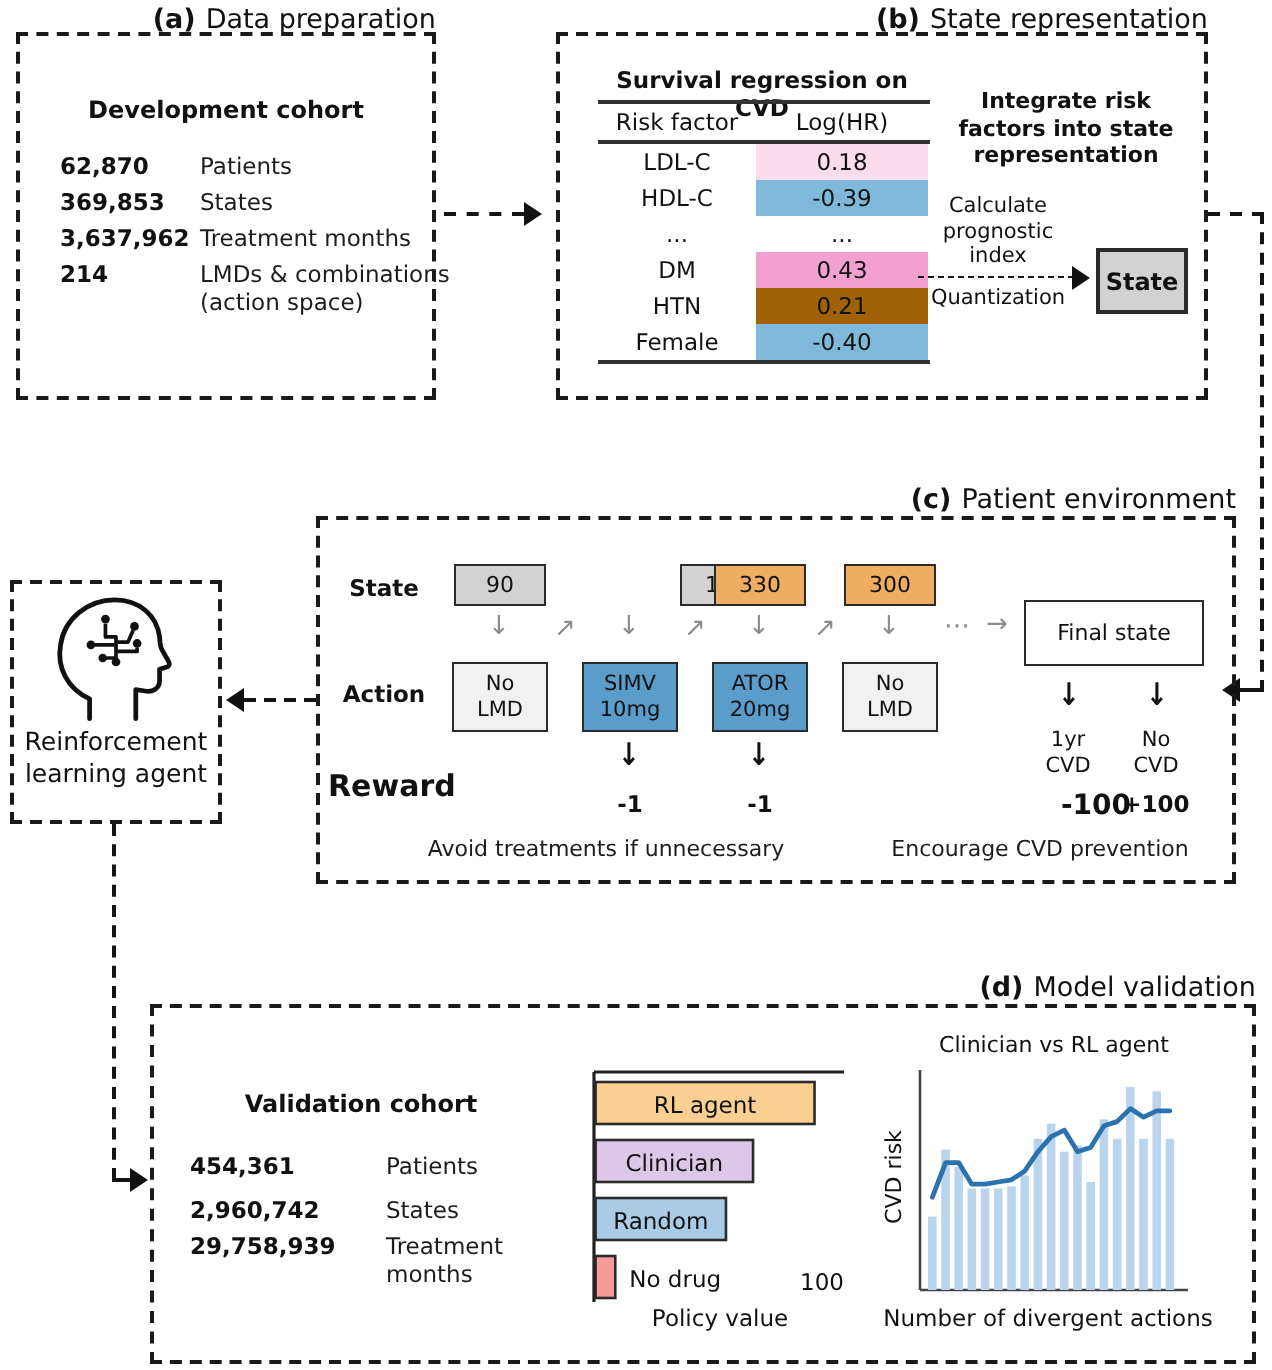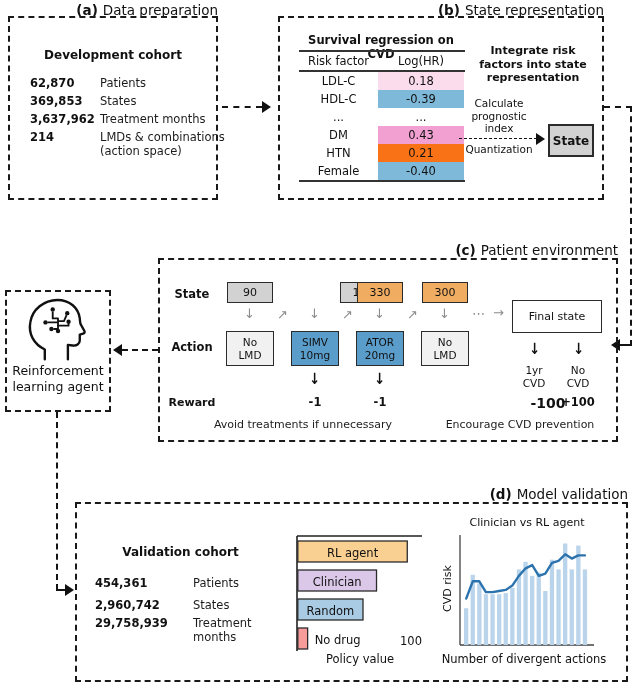--- a/index.html
+++ b/index.html
@@ -64,21 +64,21 @@
 
   <div class="tcell" style="left:299px;top:72px;width:79px">LDL-C</div>
   <div class="tcell" style="left: 378px; top: 72px; width: 86px; background: rgb(251, 220, 236);">0.18</div>
   <div class="tcell" style="left:299px;top:90px;width:79px">HDL-C</div>
   <div class="tcell" style="left: 378px; top: 90px; width: 86px; background: rgb(127, 185, 217);">-0.39</div>
   <div class="tcell" style="left:299px;top:108px;width:79px">...</div>
   <div class="tcell" style="left: 378px; top: 108px; width: 86px; background: transparent;">...</div>
   <div class="tcell" style="left:299px;top:126px;width:79px">DM</div>
   <div class="tcell" style="left: 378px; top: 126px; width: 86px; background: rgb(241, 160, 209);">0.43</div>
   <div class="tcell" style="left:299px;top:144px;width:79px">HTN</div>
-  <div class="tcell" style="left: 378px; top: 144px; width: 86px; background: #f97316;">0.21</div>
+  <div class="tcell" style="left: 378px; top: 144px; width: 86px; background: #a16207;">0.21</div>
   <div class="tcell" style="left:299px;top:162px;width:79px">Female</div>
   <div class="tcell" style="left: 378px; top: 162px; width: 86px; background: rgb(127, 185, 217);">-0.40</div>
   <div class="rule" style="left:299px;top:180px;width:166px"></div>
 
   <div class="bold center pre" style="left:474px;top:44px;width:118px;font-size:11px;line-height:13.5px">Integrate risk
 factors into state
 representation</div>
   <div class="center pre" style="left:459px;top:97px;width:80px;font-size:10.5px;line-height:12.5px">Calculate
 prognostic
 index</div>
@@ -115,21 +115,21 @@
   <div class="hd" style="left:56px;top:589px;width:10px"></div>
   <div class="arr-r" style="left:65px;top:584px"></div>
 
   <div class="ptitle" style="left:158px;top:242px;width:460px">
     <span class="tag">(c)</span><span>Patient environment</span>
   </div>
   <div class="dbox" style="left:158px;top:258px;width:460px;height:184px"></div>
 
   <div class="bold center" style="left:168px;top:287px;width:48px;font-size:11.5px">State</div>
   <div class="bold center" style="left:168px;top:340px;width:48px;font-size:11.5px">Action</div>
-  <div class="bold center" style="left:164px;top:396px;width:56px;font-size:11px">Reward</div>
+  <div class="bold center" style="left:164px;top:384px;width:56px;font-size:15px">Reward</div>
 
   <div class="sbox" style="left: 227px; top: 282px; width: 46px; height: 21px; font-size: 11px; background: rgb(210, 210, 210);">90</div>
   <div class="sbox" style="left: 292px; top: 282px; width: 46px; height: 21px; font-size: 11px; background: rgb(210, 210, 210); margin-left: 48px;">135</div>
   <div class="sbox" style="left: 357px; top: 282px; width: 46px; height: 21px; font-size: 11px; background: rgb(240, 173, 98);">330</div>
   <div class="sbox" style="left: 422px; top: 282px; width: 46px; height: 21px; font-size: 11px; background: rgb(240, 173, 98);">300</div>
 
   <div class="garrow" style="left:244px;top:307px">↓</div>
   <div class="garrow" style="left:309px;top:307px">↓</div>
   <div class="garrow" style="left:374px;top:307px">↓</div>
   <div class="garrow" style="left:439px;top:307px">↓</div>

